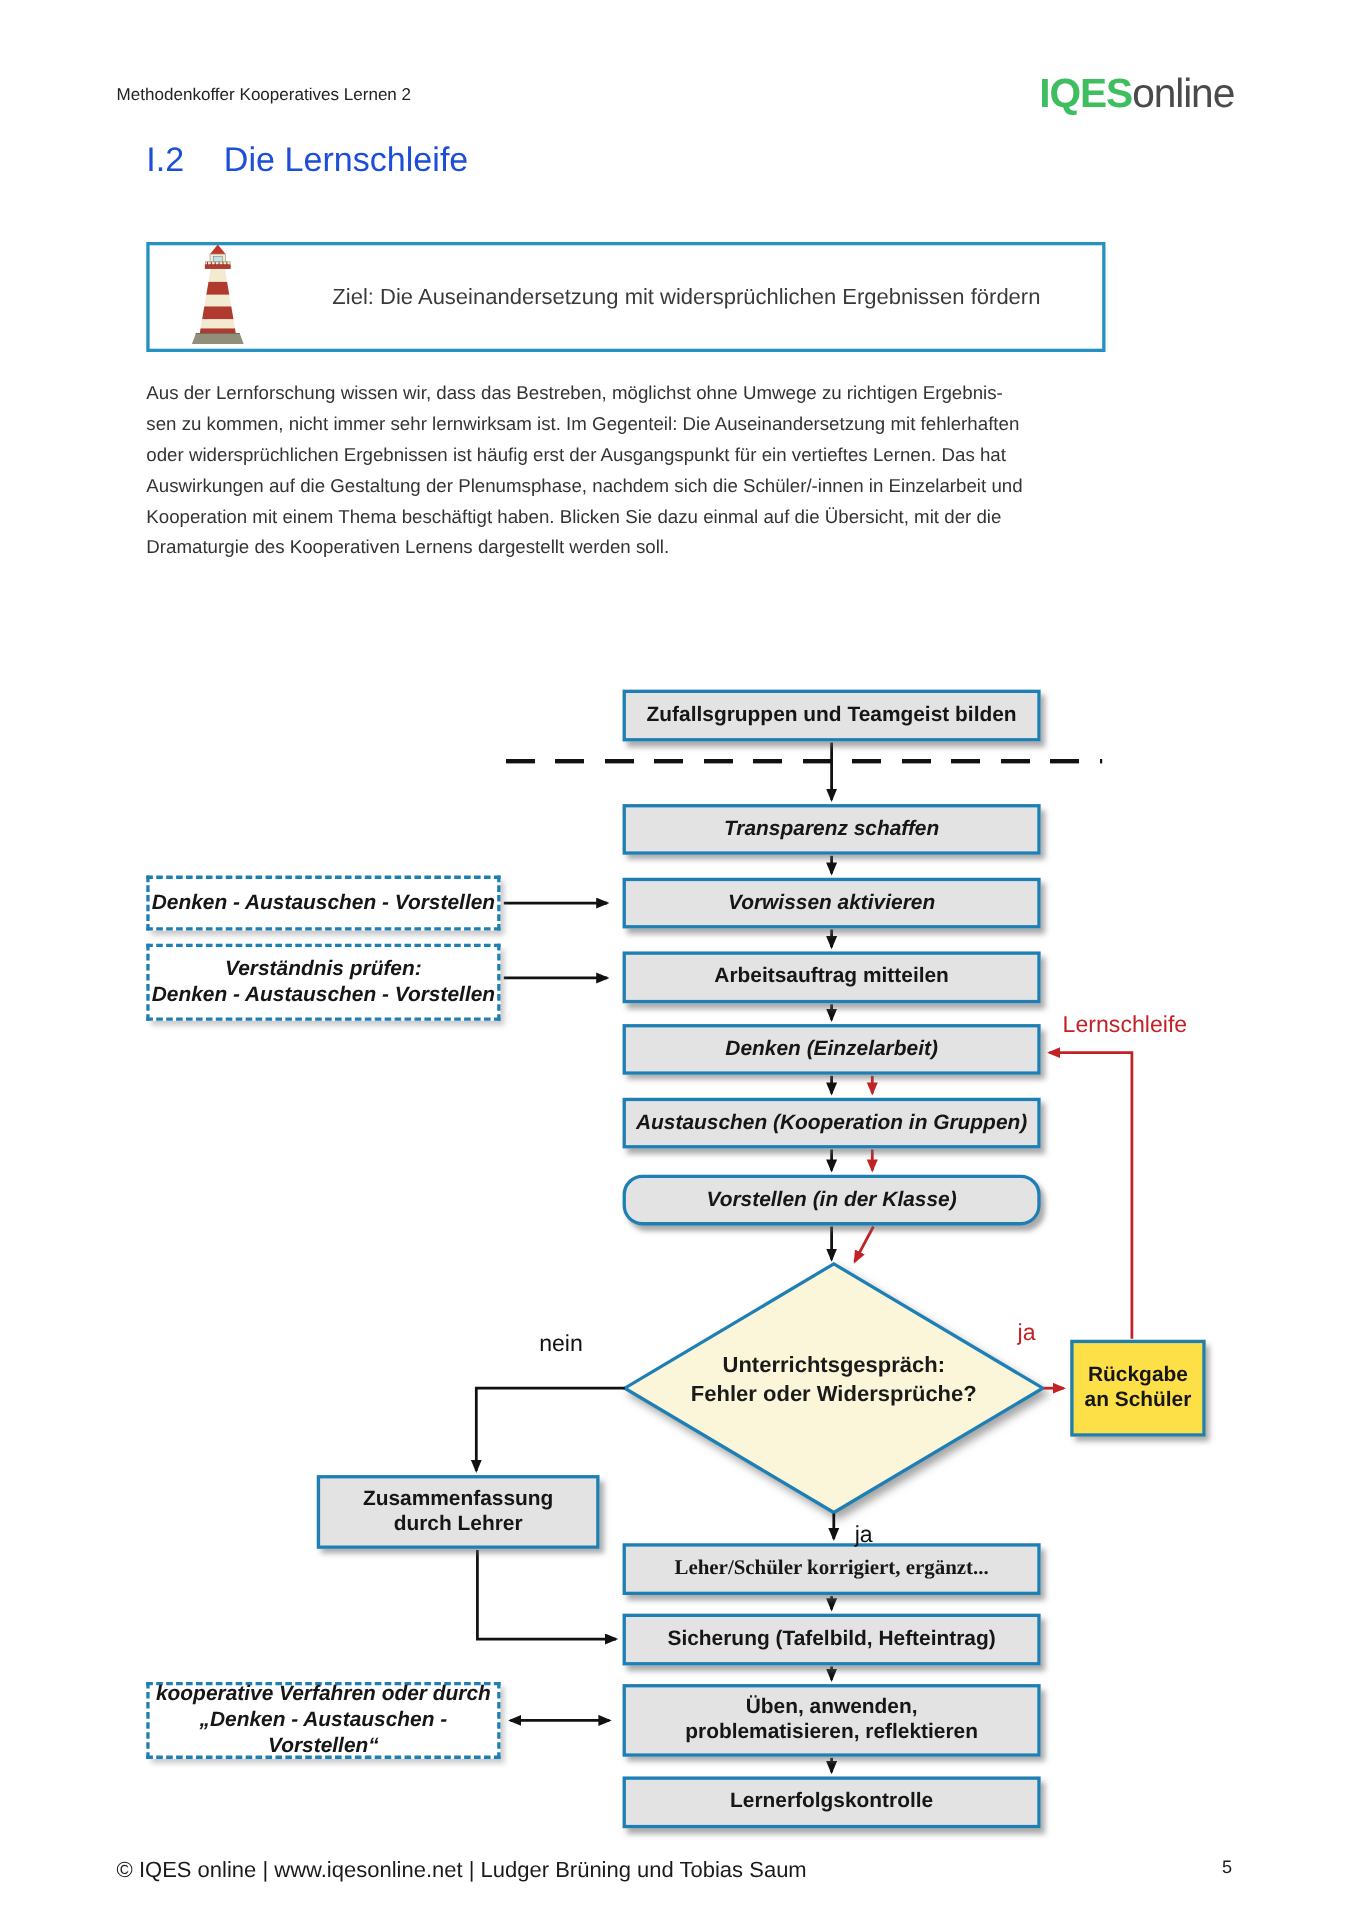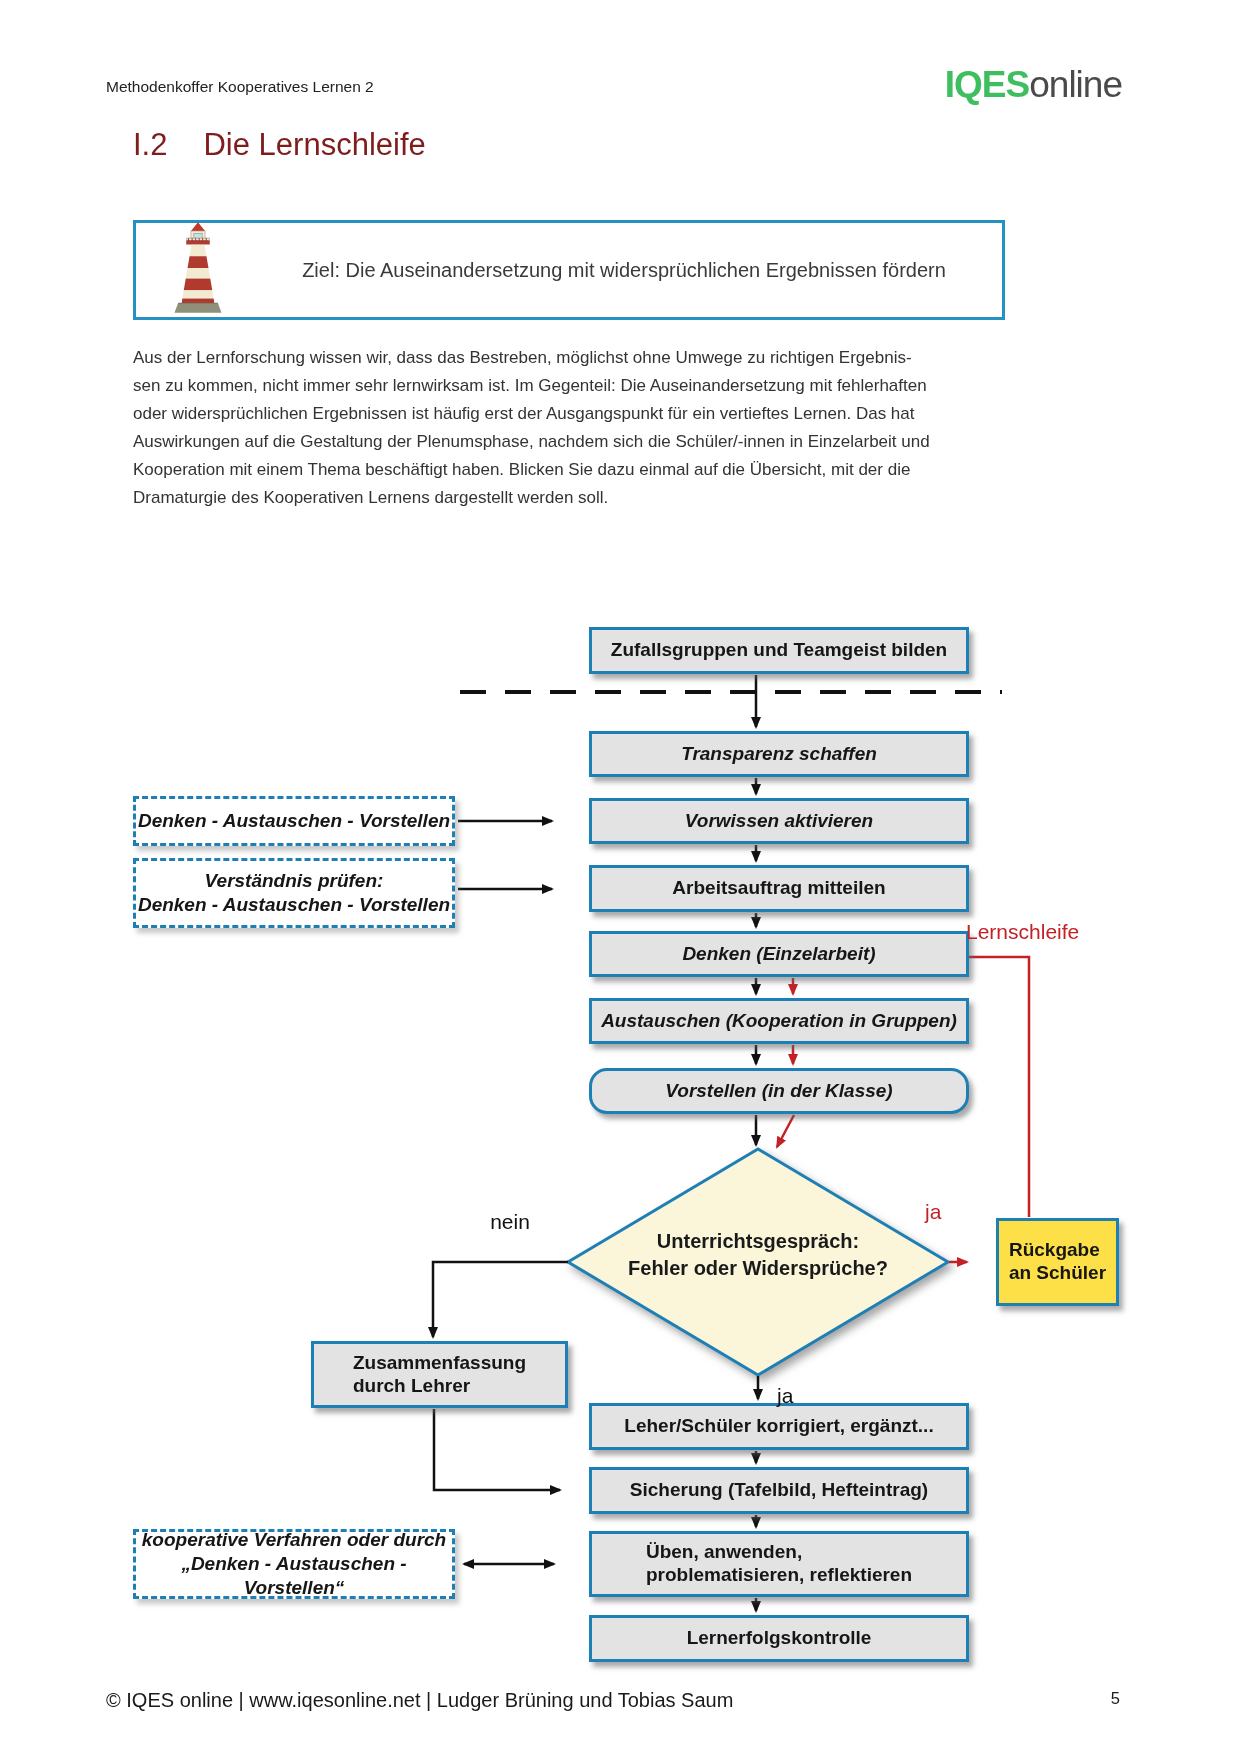--- a/index.html
+++ b/index.html
@@ -4,36 +4,36 @@
 <style>
   html,body{margin:0;padding:0;background:#fff;}
   #page{position:relative;width:1240px;height:1754px;background:#ffffff;overflow:hidden;
         font-family:"Liberation Sans","DejaVu Sans",sans-serif;color:#1a1a1a;}
   
   .doc-title{position:absolute;left:106px;top:78px;font-size:15.5px;color:#222;}
   .logo{position:absolute;top:64px;right:118px;font-size:37px;letter-spacing:-1px;}
   .logo .iqes{color:#3fbe5f;font-weight:700;}
   .logo .online{color:#4a4a4c;font-weight:400;}
   
-  .sec-title{position:absolute;left:133px;top:127px;font-size:31px;color:#7f1d1d;font-weight:400;}
+  .sec-title{position:absolute;left:133px;top:127px;font-size:31px;color:#1d4ed8;font-weight:400;}
   .sec-title .num{margin-right:36px;}
   
   .goalbox{position:absolute;left:133px;top:220px;width:872px;height:100px;box-sizing:border-box;
            border:3px solid #2590c2;background:#fff;}
   .goal-text{position:absolute;left:120px;right:10px;top:0;bottom:0;display:flex;align-items:center;
              justify-content:center;font-size:20px;color:#3a3a3a;}
   .lighthouse{position:absolute;left:24px;bottom:2px;width:76px;height:94px;}
   
   .para{position:absolute;left:133px;top:344px;width:920px;font-size:17px;line-height:28px;color:#333;
         white-space:pre-line;}
   
   .fbox{position:absolute;box-sizing:border-box;background:#e3e3e3;border:3px solid #1e7fb5;
         box-shadow:4px 5px 5px rgba(100,100,100,.55);display:flex;align-items:center;justify-content:center;
-        text-align:left;font-size:19px;font-weight:700;color:#161616;line-height:1.2;z-index:2;
-        white-space:pre-line;margin-left:23px;}
+        text-align:center;font-size:19px;font-weight:700;color:#161616;line-height:1.2;z-index:2;
+        white-space:pre-line;}
   .main{left:566px;width:380px;}
   .it{font-style:italic;}
   .cream{background:#fde047;}
   .dashedbox{position:absolute;left:133px;width:322px;box-sizing:border-box;background:#fff;
         border:3px dashed #1e7fb5;box-shadow:4px 5px 5px rgba(120,120,120,.4);display:flex;align-items:center;
         justify-content:center;text-align:center;font-size:19px;font-weight:700;font-style:italic;color:#161616;
         line-height:1.25;z-index:2;white-space:pre-line;}
   
   .phase-sep{position:absolute;left:460px;top:690px;width:542px;height:4px;z-index:1;
         background:repeating-linear-gradient(90deg,#111 0 26px,transparent 26px 45px);}
@@ -138,21 +138,21 @@
     </g>
   </svg>
 
   <div class="fbox main" style="top:627px;height:47px;">Zufallsgruppen und Teamgeist bilden</div>
   <div class="fbox main it" style="top:731px;height:46px;">Transparenz schaffen</div>
   <div class="fbox main it" style="top:798px;height:46px;">Vorwissen aktivieren</div>
   <div class="fbox main" style="top:865px;height:47px;">Arbeitsauftrag mitteilen</div>
   <div class="fbox main it" style="top:931px;height:46px;">Denken (Einzelarbeit)</div>
   <div class="fbox main it" style="top:998px;height:46px;">Austauschen (Kooperation in Gruppen)</div>
   <div class="fbox main it" style="top:1068px;height:46px;border-radius:18px;">Vorstellen (in der Klasse)</div>
-  <div class="fbox main" style="top:1403px;height:47px;">Leher/Schüler korrigiert, ergänzt...</div>
+  <div class="fbox main" style="top:1403px;height:47px;font-family:Liberation Serif, serif;">Leher/Schüler korrigiert, ergänzt...</div>
   <div class="fbox main" style="top:1467px;height:47px;">Sicherung (Tafelbild, Hefteintrag)</div>
   <div class="fbox main" style="top:1531px;height:66px;">Üben, anwenden,
 problematisieren, reflektieren</div>
   <div class="fbox main" style="top:1615px;height:47px;">Lernerfolgskontrolle</div>
 
   <div class="diamond-text">Unterrichtsgespräch:
 Fehler oder Widersprüche?</div>
 
   <div class="fbox" style="left:288px;top:1341px;width:257px;height:67px;">Zusammenfassung
 durch Lehrer</div>

